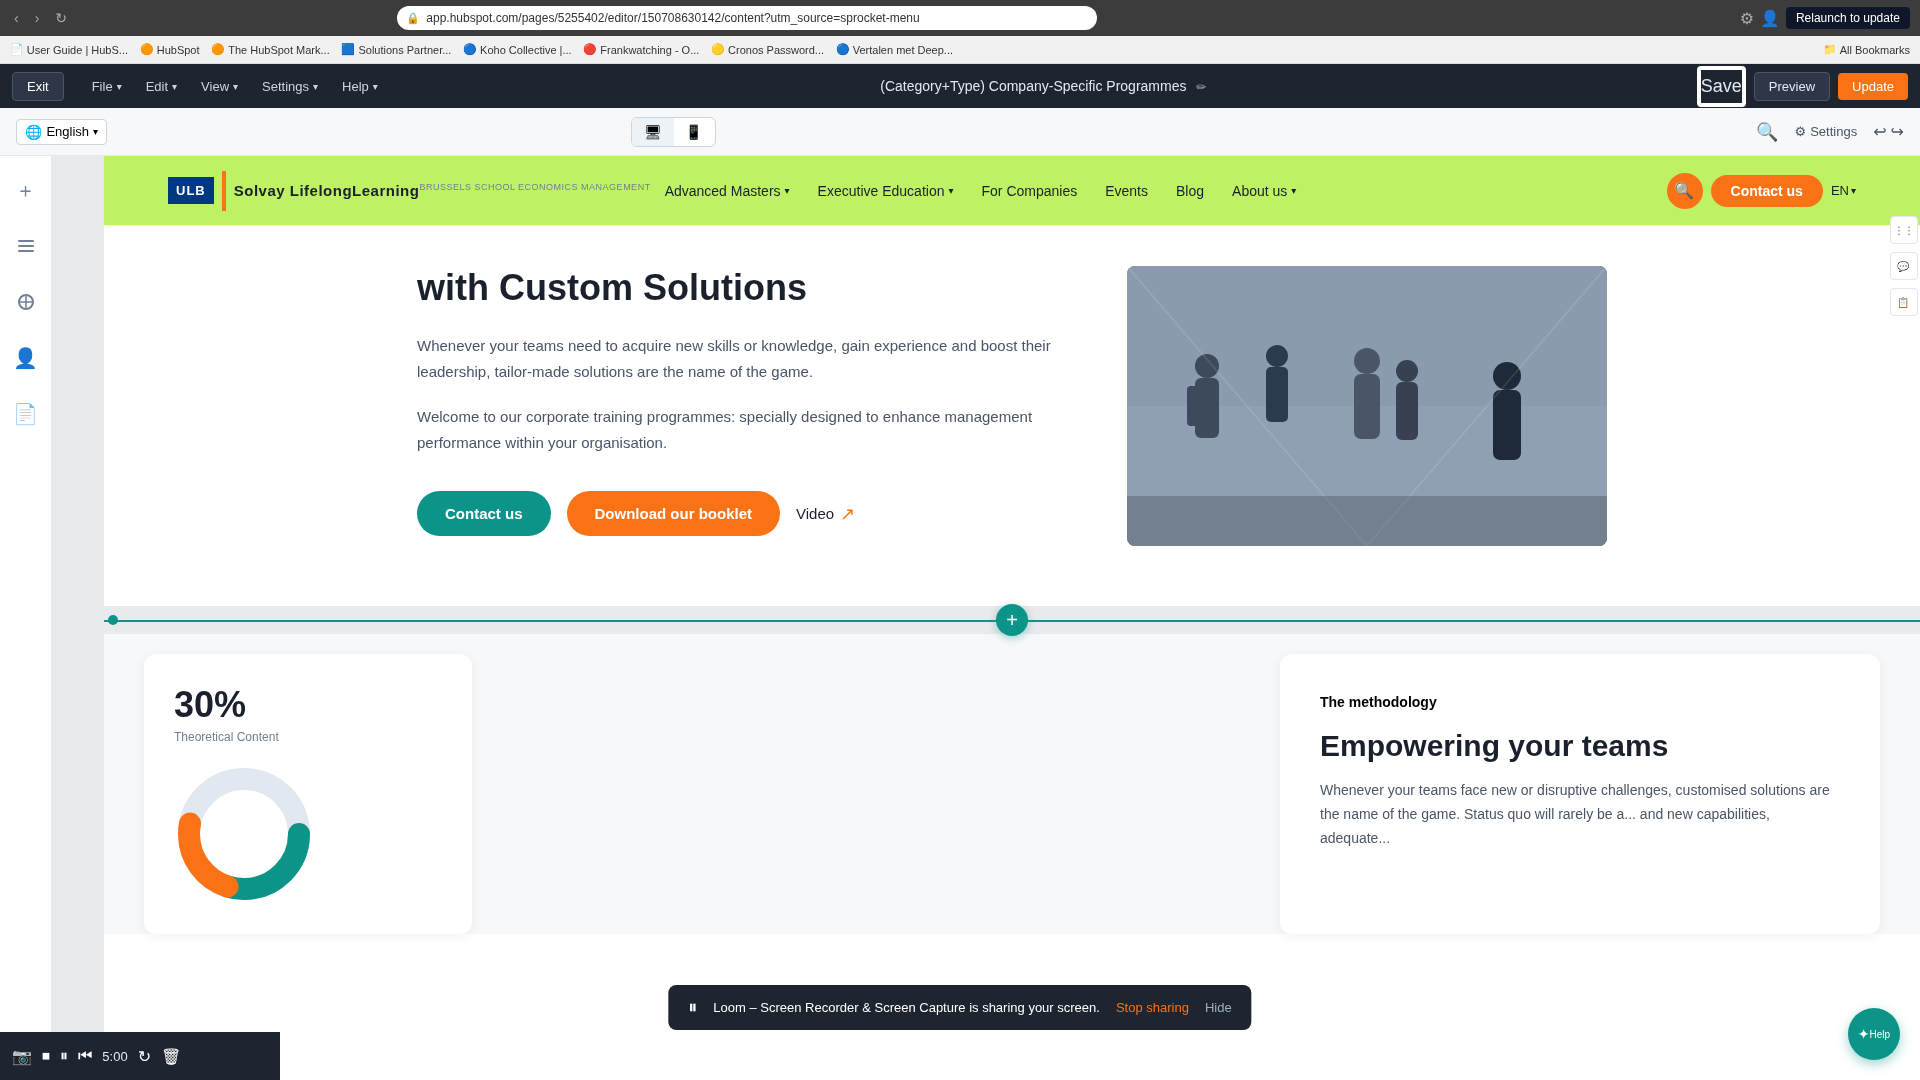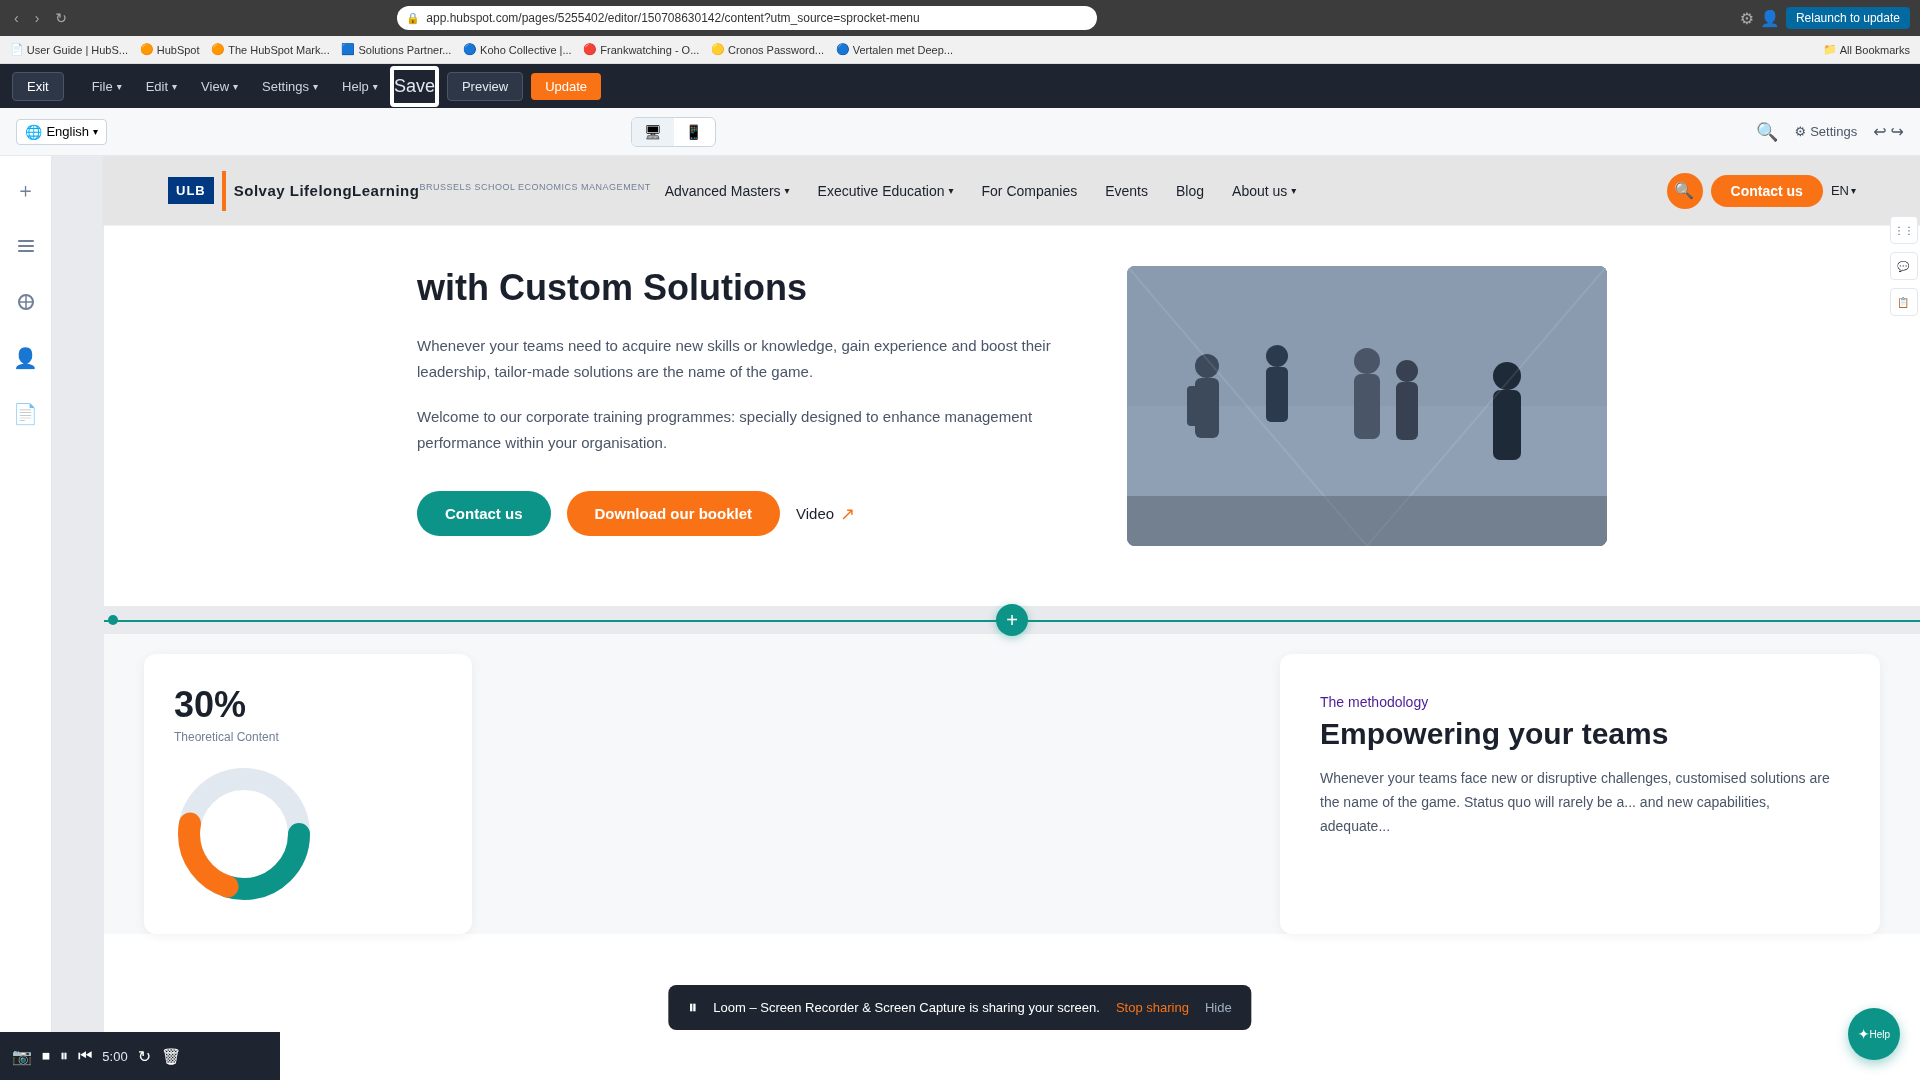--- a/index.html
+++ b/index.html
@@ -33,21 +33,21 @@
       max-width: 700px;
       margin: 0 auto;
     }
     .browser-actions {
       display: flex;
       gap: 6px;
       align-items: center;
       margin-left: auto;
     }
     .relaunch-btn {
-      background: #0369a1;
+      background: #0f172a;
       color: #fff;
       border: none;
       border-radius: 4px;
       padding: 4px 10px;
       font-size: 12px;
       cursor: pointer;
     }
 
     
     .bookmarks-bar {
@@ -244,21 +244,21 @@
       position: absolute;
       left: 52px;
       top: 0;
       right: 0;
       background: #fff;
       min-height: 100%;
     }
 
     
     .site-navbar {
-      background: #e5e5e5;
+      background: #bef264;
       height: 70px;
       display: flex;
       align-items: center;
       padding: 0 64px;
       border-bottom: 1px solid #f0f0f0;
       box-shadow: 0 1px 3px rgba(0,0,0,0.05);
     }
     .site-nav-links {
       display: flex;
       align-items: flex-end;
@@ -443,24 +443,24 @@
     .methodology-card {
       background: #fff;
       border-radius: 12px;
       padding: 40px;
       flex: 1;
       margin-left: auto;
       max-width: 600px;
       box-shadow: 0 2px 12px rgba(0,0,0,0.06);
     }
     .methodology-label {
-      color: #4c1d95;
+      color: #000000;
       font-size: 14px;
-      font-weight: 400;
-      margin-bottom: 7px;
+      font-weight: 700;
+      margin-bottom: 19px;
     }
     .methodology-title {
       font-size: 30px;
       font-weight: 900;
       color: #1a202c;
       margin-bottom: 16px;
     }
     .methodology-desc {
       font-size: 14px;
       color: #4a5568;
@@ -674,20 +674,24 @@
       <span class="chevron">▾</span>
     </span>
   <span class="hs-menu-item">
       <span>Settings</span> 
       <span class="chevron">▾</span>
     </span>
   <span class="hs-menu-item">
       <span>Help</span> 
       <span class="chevron">▾</span>
     </span>
+  <div class="hs-title">
+    <span>(Category+Type) Company-Specific Programmes</span>
+    <span class="hs-title-edit-icon">✏</span>
+  </div>
   <button class="hs-save-btn">Save</button>
   <button class="hs-preview-btn">Preview</button>
   <button class="hs-update-btn">Update</button>
 </div>
 
 <div class="toolbar-row2">
   <div class="lang-selector">
     <span class="globe-icon">🌐</span>
     <span>English</span>
     <span class="chevron">▾</span>

